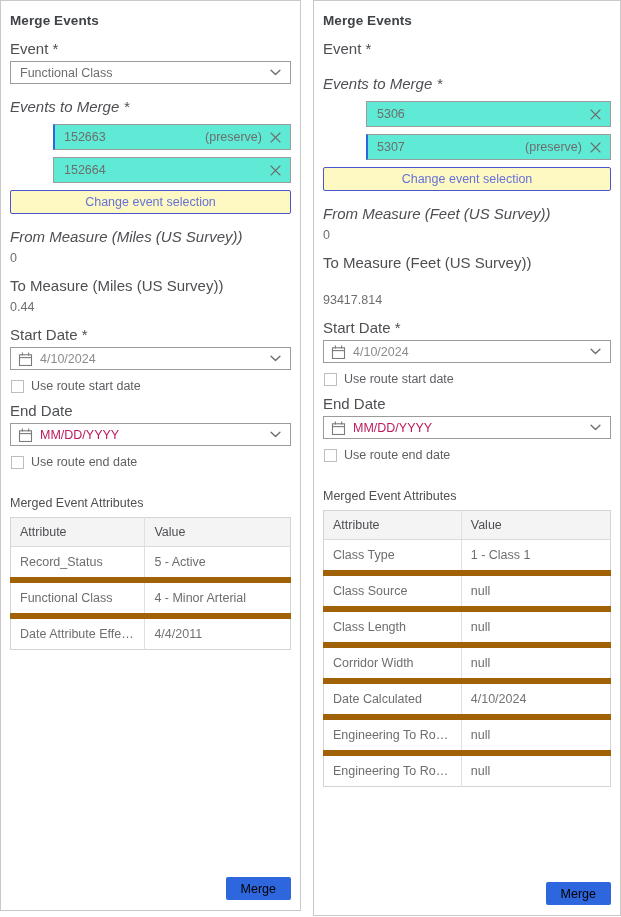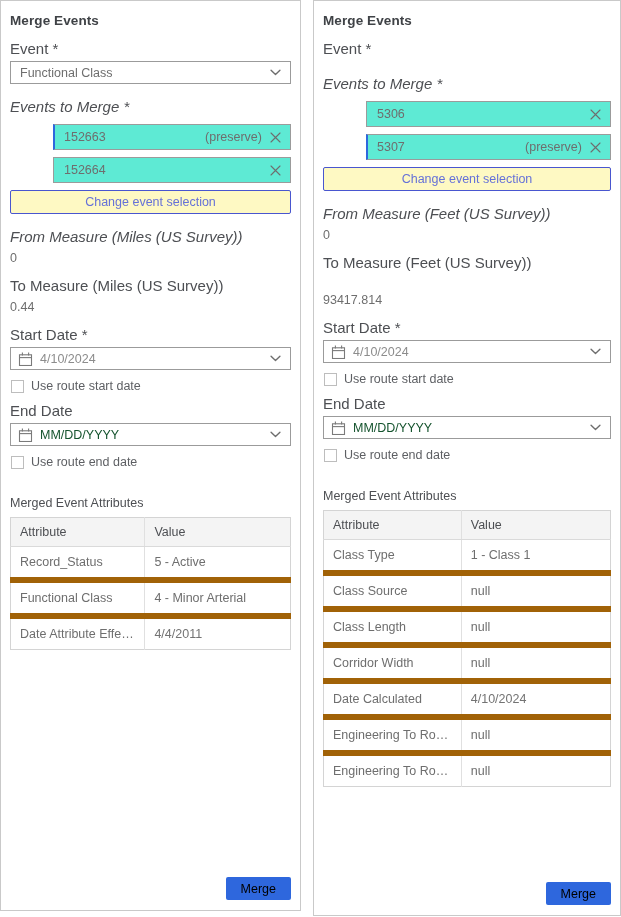--- a/index.html
+++ b/index.html
@@ -103,21 +103,21 @@
     border: 1px solid #9b9b9b;
     display: flex;
     align-items: center;
     gap: 7px;
     padding: 0 9px 0 7px;
     font-size: 12.5px;
     background: #fff;
     cursor: pointer;
   }
   .date-box .date-text { color: #8c8c8c; }
-  .date-box.placeholder .date-text { color: #14532d; }
+  .date-box.placeholder .date-text { color: #be185d; }
   .date-box .chev { margin-left: auto; display: flex; }
 
   .checkbox-row {
     display: flex;
     align-items: center;
     gap: 7px;
     margin: 9px 0 10px 1px;
   }
   .checkbox-box {
     width: 13px; height: 13px;

